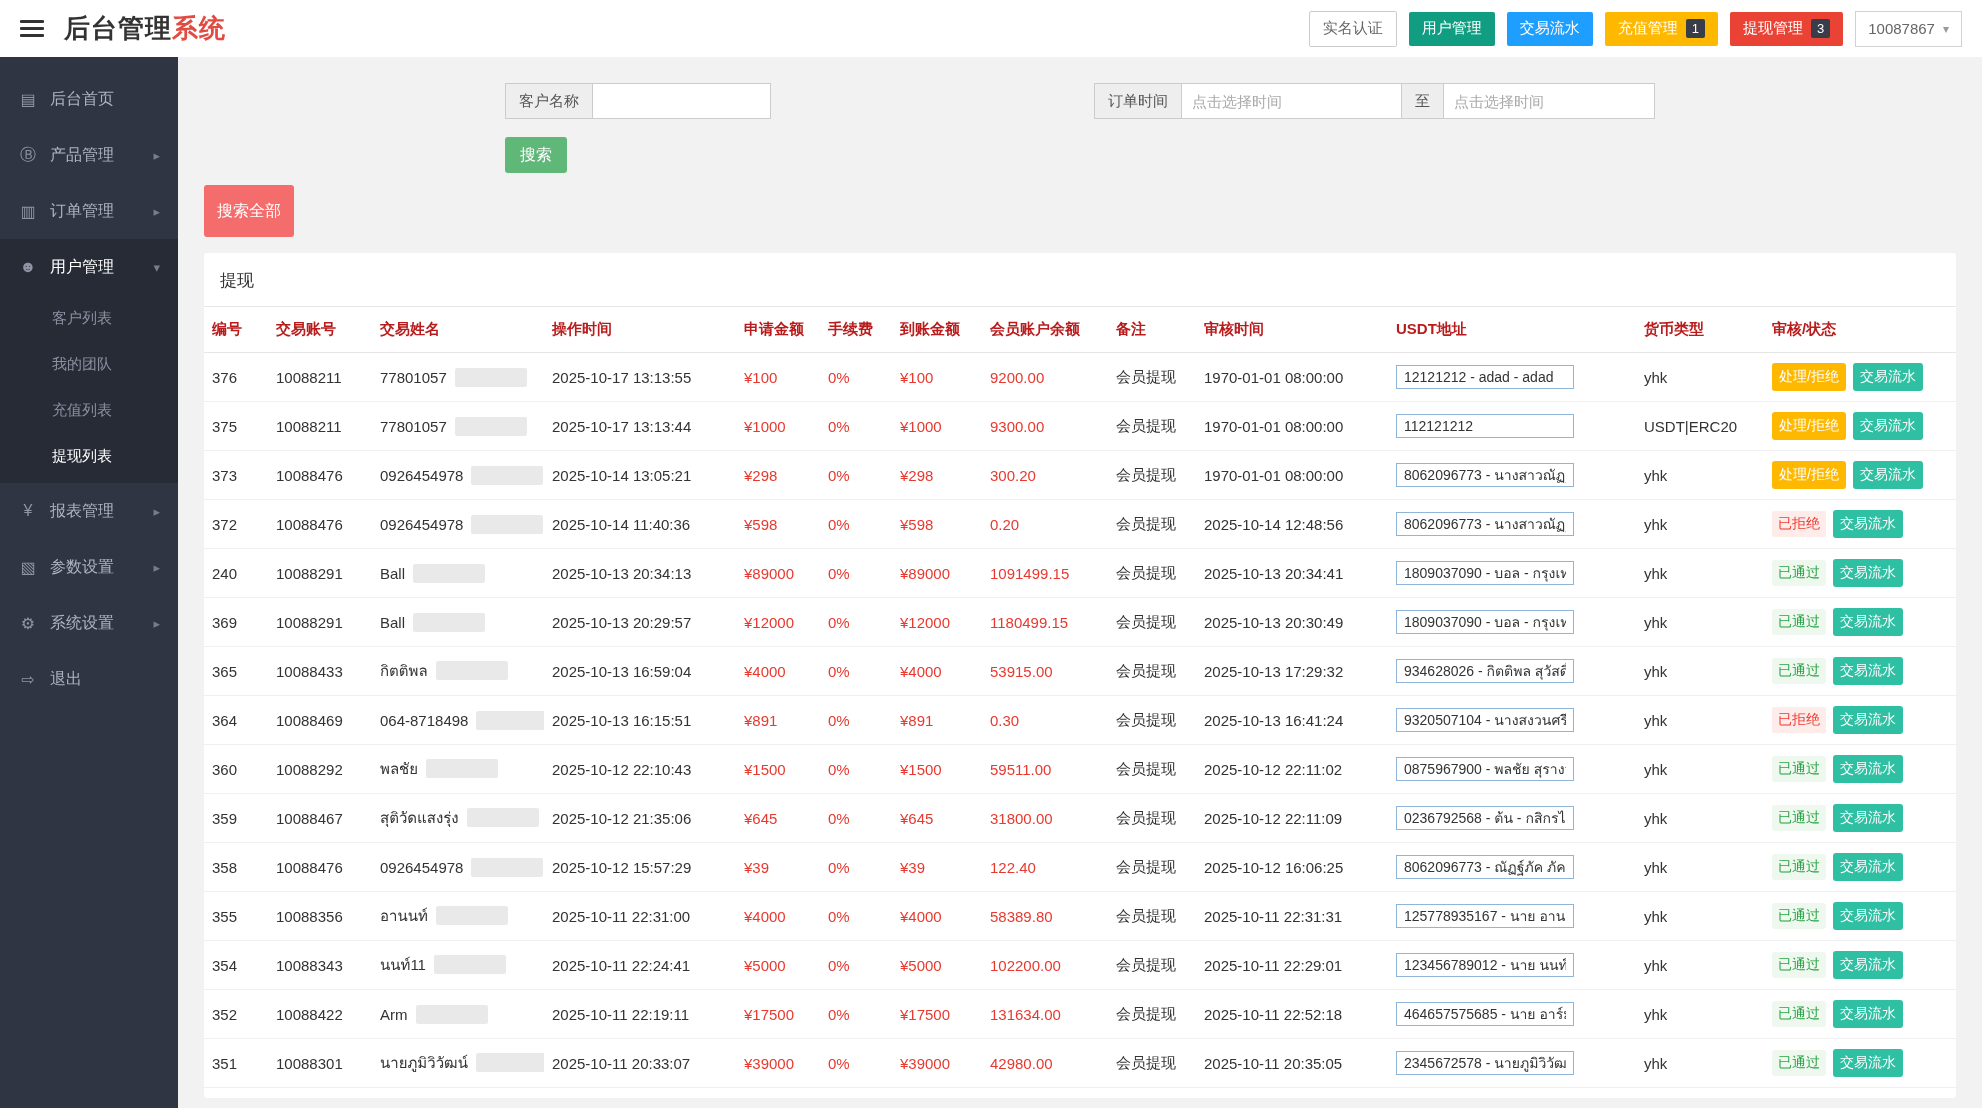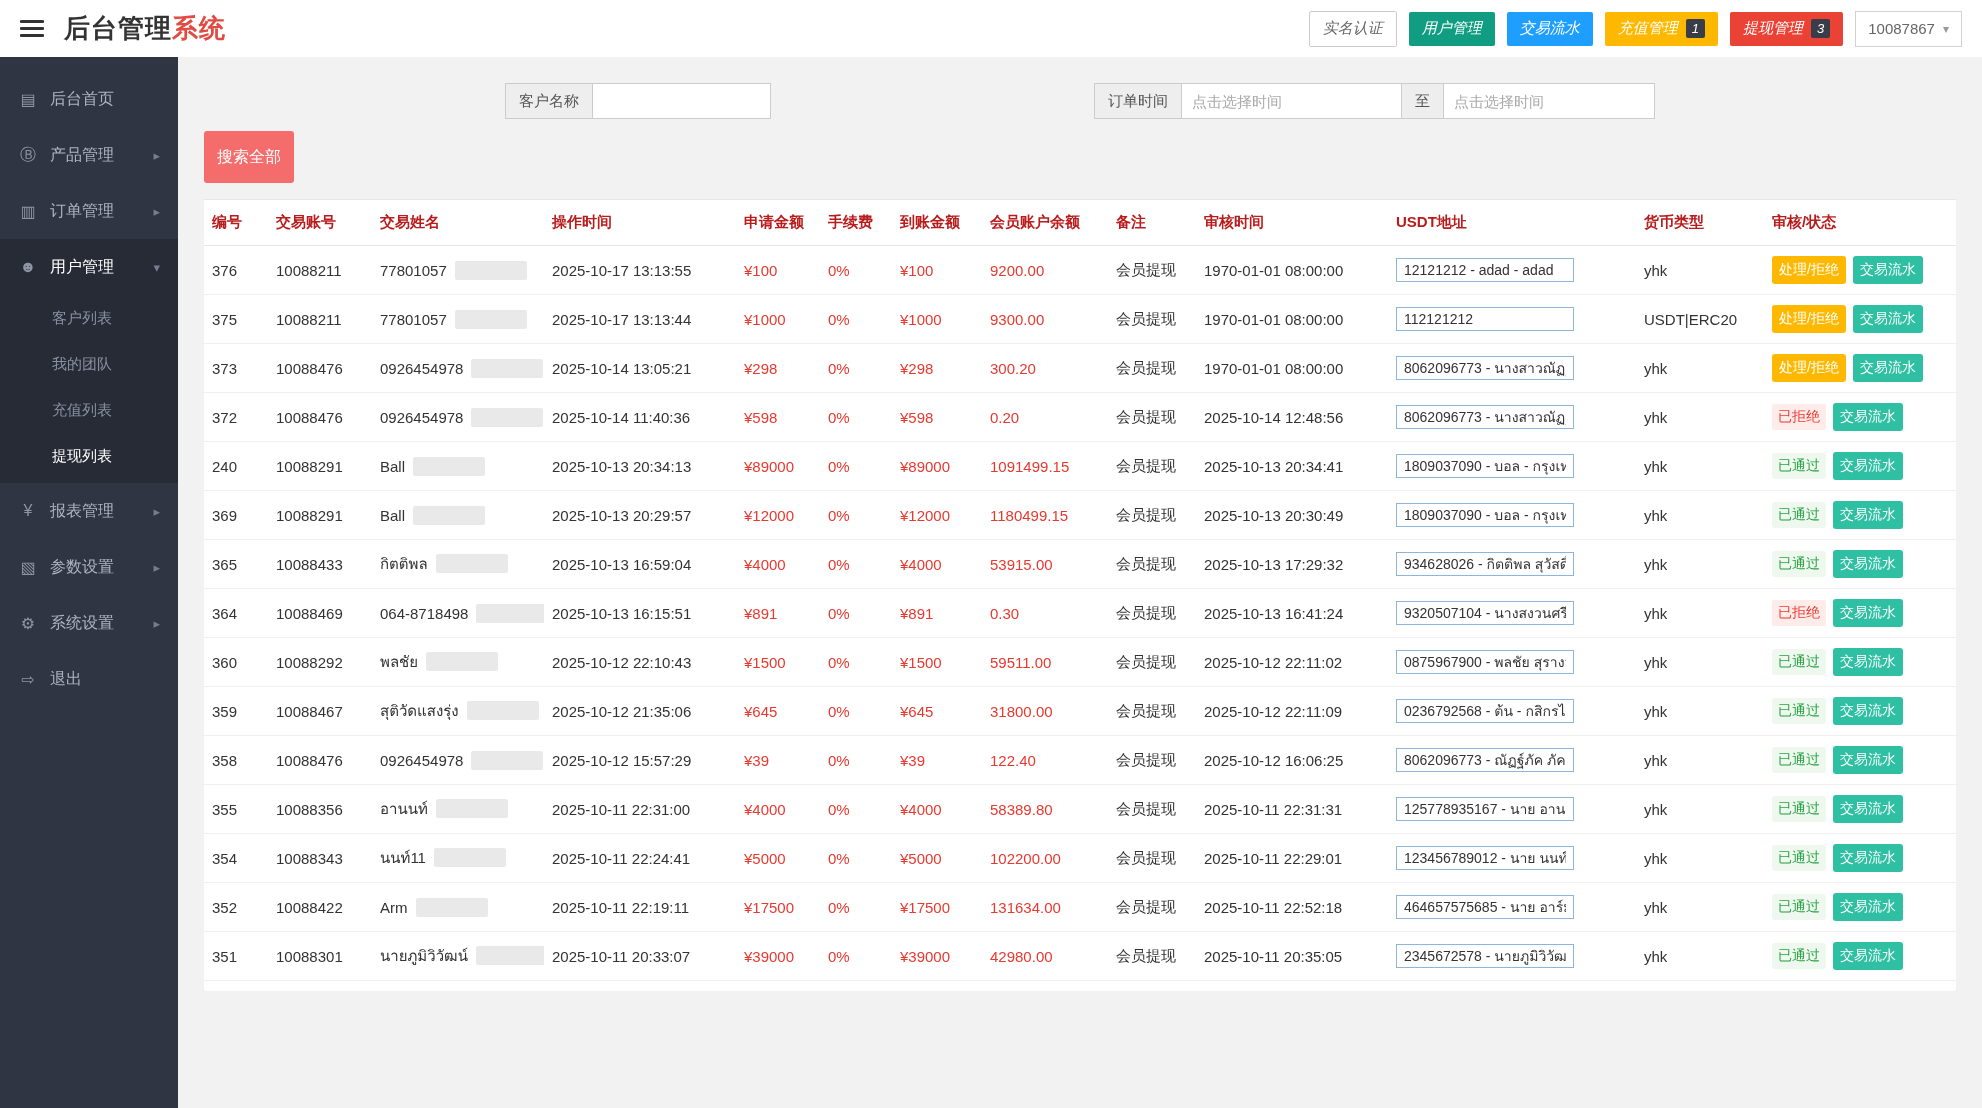--- a/index.html
+++ b/index.html
@@ -5,21 +5,21 @@
   html,body{margin:0;padding:0;}
   body{width:1982px;min-height:1108px;background:#f2f2f2;font-family:"Liberation Sans",sans-serif;color:#333;}
 
   
   .header{height:57px;background:#fff;display:flex;align-items:center;padding:15px 20px;box-sizing:border-box;}
   .hamburger{width:24px;display:flex;flex-direction:column;gap:4px;cursor:pointer;}
   .hamburger span{height:3px;background:#333;border-radius:1px;}
   .app-title{font-size:26px;font-weight:bold;margin-left:20px;letter-spacing:1px;white-space:nowrap;}
   .app-title .accent{color:#e14b41;}
   .header-right{margin-left:auto;display:flex;align-items:center;gap:12px;}
-  .hbtn{height:34px;display:flex;align-items:center;padding:0 13px;font-size:15px;color:#fff;border-radius:2px;cursor:pointer;white-space:nowrap;font-style:italic;}
+  .hbtn{height:34px;display:flex;align-items:center;padding:0 13px;font-size:15px;color:#fff;border-radius:2px;cursor:pointer;white-space:nowrap;}
   .hb-outline{background:#fff;border:1px solid #ccc;color:#666;}
   .hb-teal{background:#109d82;}
   .hb-blue{background:#1e9fff;}
   .hb-yellow{background:#ffb800;}
   .hb-red{background:#ea4335;}
   .hbadge{background:#393d49;color:#fff;font-size:13px;padding:2px 6px;margin-left:8px;border-radius:2px;}
   .user-box{height:34px;display:flex;align-items:center;padding:0 12px;border:1px solid #d2d2d2;color:#666;font-size:15px;gap:8px;background:#fff;cursor:pointer;}
   .caret{color:#999;font-size:12px;}
 
   
@@ -152,25 +152,29 @@
           <span class="addon">客户名称</span>
           <input class="itext w178" style="">
         </div>
         <div class="igroup">
           <span class="addon">订单时间</span>
           <input class="itext w220" placeholder="点击选择时间" style="">
           <span class="addon mid">至</span>
           <input class="itext w211" placeholder="点击选择时间" style="">
         </div>
       </div>
+      <div class="filter-row2">
+        <button class="btn-search">搜索</button>
+      </div>
     </div>
 
     <button class="btn-search-all">搜索全部</button>
 
     <div class="card">
+      <div class="card-title">提现</div>
       <table>
         <colgroup>
           <col style="width:64px">
             <col style="width:104px">
             <col style="width:172px">
             <col style="width:192px">
           <col style="width:84px">
             <col style="width:72px">
             <col style="width:90px">
             <col style="width:126px">

